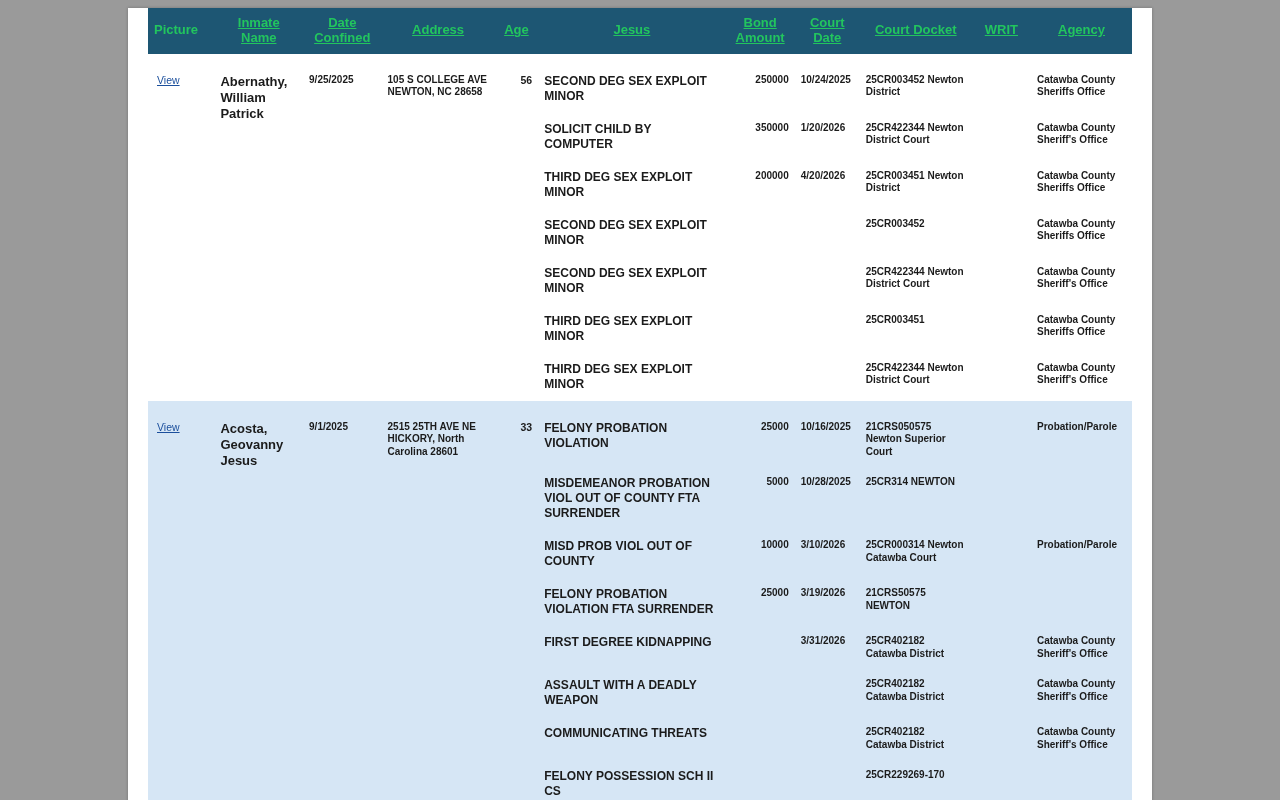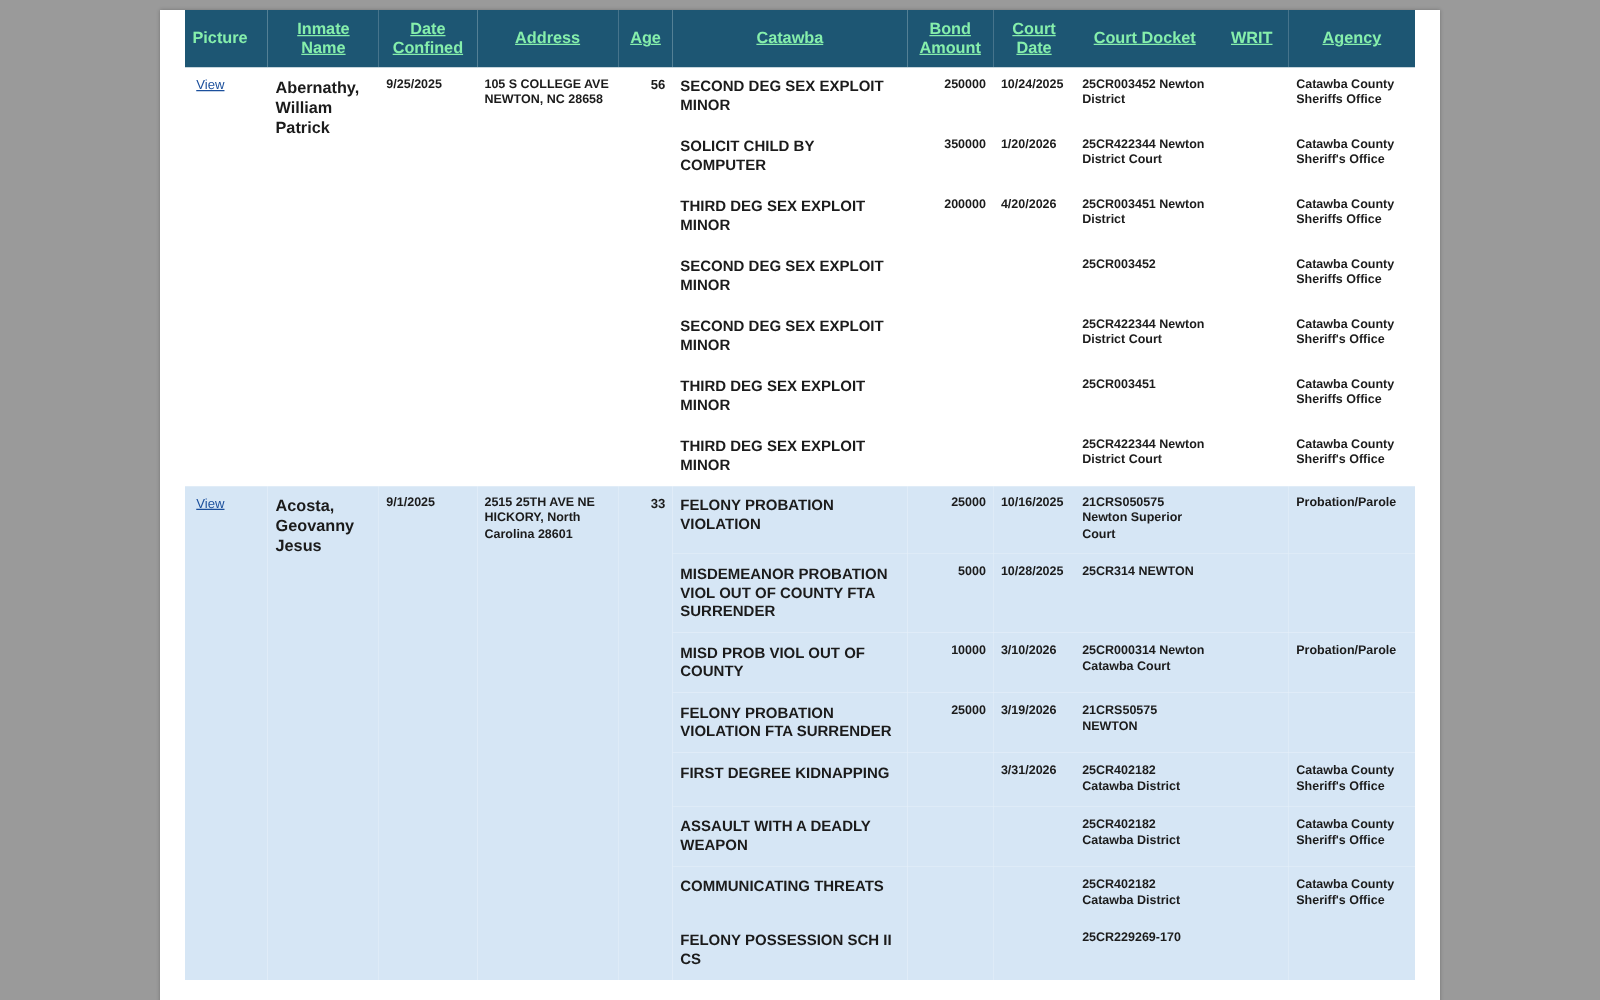--- a/index.html
+++ b/index.html
@@ -98,21 +98,21 @@
     letter-spacing: 0.5px;
   }
   table.jail {
     width: 984px;
     margin-left: 20px;
     border-collapse: collapse;
     font-size: 11px;
   }
   table.jail thead th {
     background: #1d5673;
-    color: #86efac;
+    color: #22c55e;
     font-size: 13px;
     font-weight: bold;
     padding: 8px 6px;
     vertical-align: middle;
     line-height: 1.15;
   }
   table.jail thead th .hdr-link {
     text-decoration: underline;
     cursor: pointer;
   }
@@ -149,37 +149,37 @@
   td.address { font-weight: bold; font-size: 10px; }
   td.age { text-align: right; font-weight: bold; font-size: 10.5px; }
   td.charge { font-weight: bold; font-size: 12px; }
   td.bond { text-align: right; font-weight: bold; font-size: 10px; }
   td.court { font-weight: bold; font-size: 10px; }
   td.docket { font-weight: bold; font-size: 10px; }
   td.writ { font-weight: bold; font-size: 10px; }
   td.agency { font-weight: bold; font-size: 10px; }
 
   tr.charge-row td { padding-top: 9px; padding-bottom: 9px; }
-  tr.first-charge td { padding-top: 8px; }
+  tr.first-charge td { padding-top: 20px; }
 </style>
 </head>
 <body>
 
 <div class="page">
 
 
   <table class="jail">
     <thead>
       <tr>
         <th class="c-picture"><span>Picture</span></th>
         <th class="c-name"><span class="hdr-link">Inmate Name</span></th>
         <th class="c-date"><span class="hdr-link">Date Confined</span></th>
         <th class="c-address"><span class="hdr-link">Address</span></th>
         <th class="c-age"><span class="hdr-link">Age</span></th>
-        <th class="c-charge"><span class="hdr-link">Catawba</span></th>
+        <th class="c-charge"><span class="hdr-link">Jesus</span></th>
         <th class="c-bond"><span class="hdr-link">Bond Amount</span></th>
         <th class="c-court"><span class="hdr-link">Court Date</span></th>
         <th class="c-docket"><span class="hdr-link">Court Docket</span></th>
         <th class="c-writ"><span class="hdr-link">WRIT</span></th>
         <th class="c-agency"><span class="hdr-link">Agency</span></th>
       </tr>
     </thead>
     <tbody id="table-body">
         <tr class="inmate-row charge-row first-charge">
           <td class="picture" rowspan="7"><a href="#">View</a></td>

